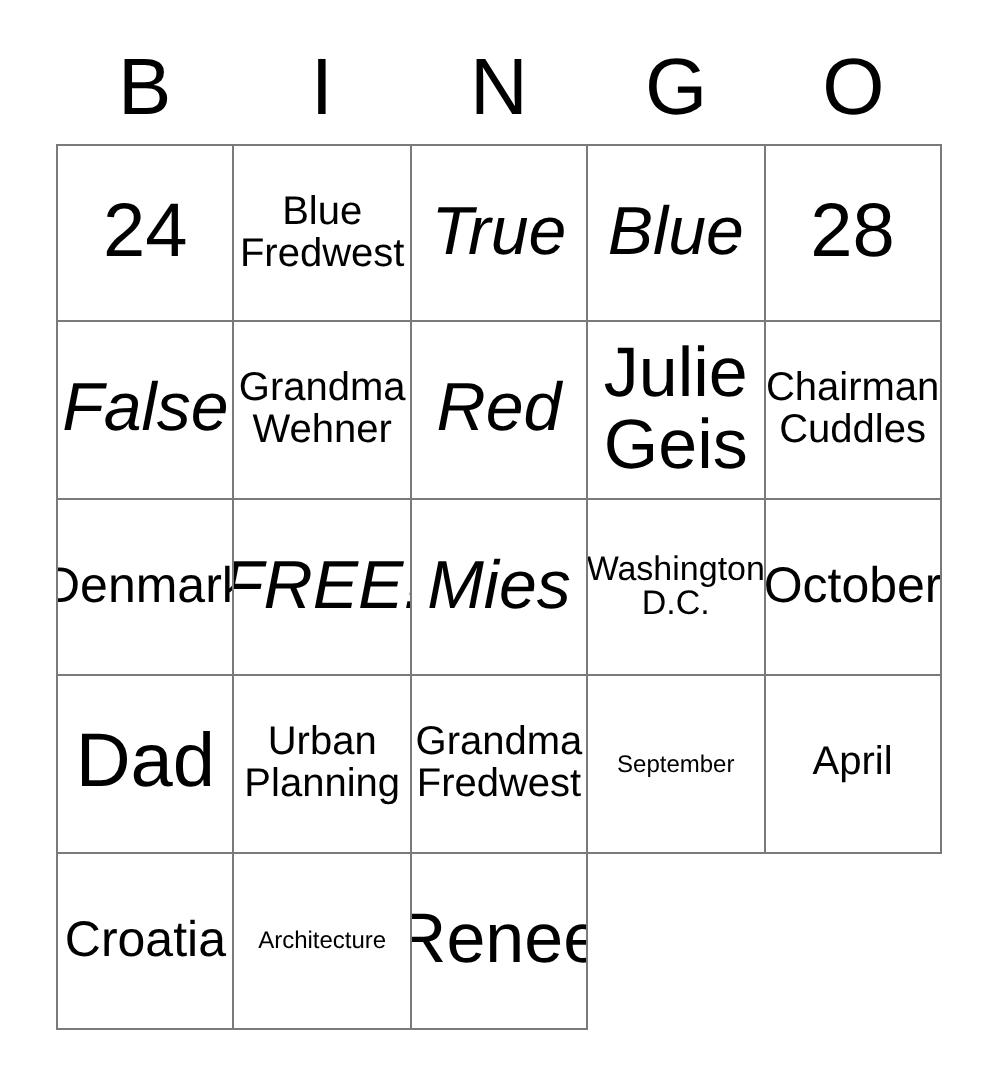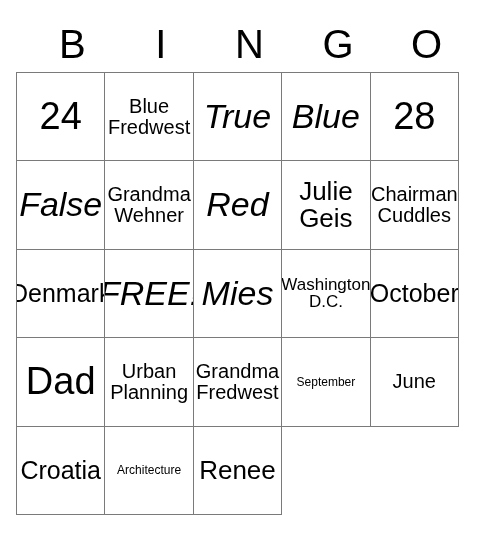--- a/index.html
+++ b/index.html
@@ -39,21 +39,21 @@
     justify-content: center;
     font-size: 40px;
     font-weight: 400;
     line-height: 1;
     letter-spacing: 0;
   }
 
   
   #grid {
     position: absolute;
-    left: 16px;
+    left: 28px;
     top: 72px;
     width: 443px;
     height: 443px;
     display: grid;
     grid-template-columns: repeat(5, 1fr);
     grid-template-rows: repeat(5, 1fr);
     border-top: 1px solid #7a7a7a;
     border-left: 1px solid #7a7a7a;
     box-sizing: border-box;
     background: #ffffff;
@@ -72,21 +72,21 @@
     text-align: center;
     line-height: 1.04;
     white-space: pre-line;
     word-break: keep-all;
     font-weight: 400;
   }
 
   
   .fs-xxl { font-size: 38px; }
   .fs-xl  { font-size: 34px; font-style: italic; }
-  .fs-l   { font-size: 26px; }
+  .fs-l   { font-size: 35px; }
   .fs-m   { font-size: 25px; }
   .fs-s   { font-size: 20px; }
   .fs-xs  { font-size: 17px; }
   .fs-xxs { font-size: 12px; }
 </style>
 </head>
 <body>
 
 <div id="card">
 
@@ -162,21 +162,21 @@
       </div>
     <div class="cell">
         <span class="cell-text fs-s">Grandma
 Fredwest</span>
       </div>
     <div class="cell">
         <span class="cell-text fs-xxs">September</span>
       </div>
 
     <div class="cell">
-        <span class="cell-text fs-s">June</span>
+        <span class="cell-text fs-s">April</span>
       </div>
     <div class="cell">
         <span class="cell-text fs-m">Croatia</span>
       </div>
     <div class="cell">
         <span class="cell-text fs-xxs">Architecture</span>
       </div>
     <div class="cell">
         <span class="cell-text fs-l">Renee</span>
       </div>

